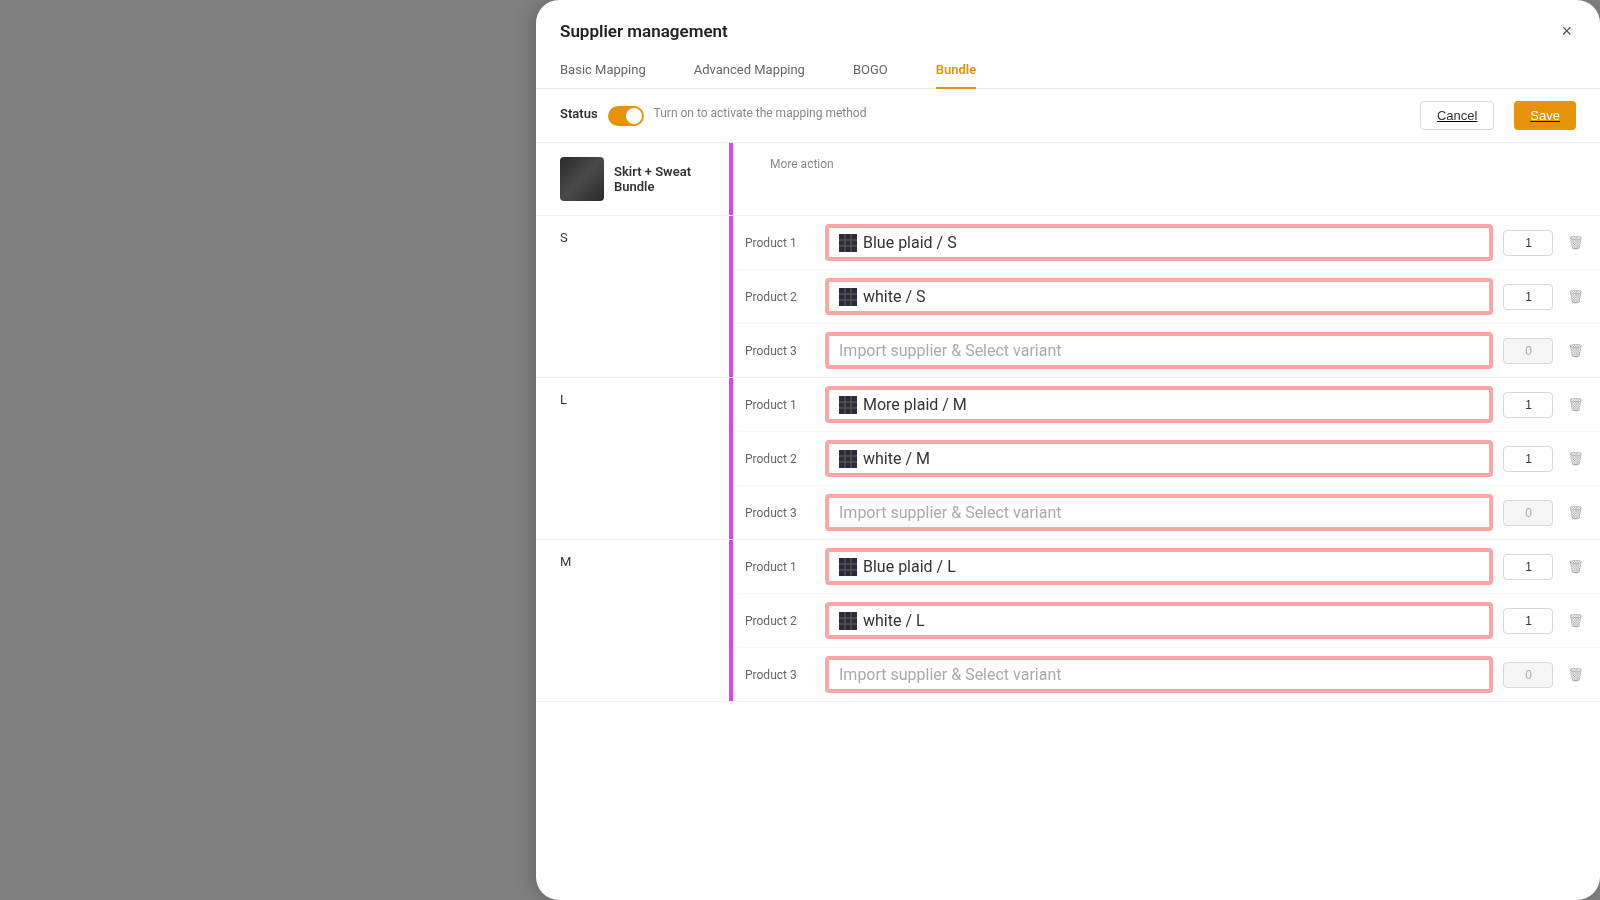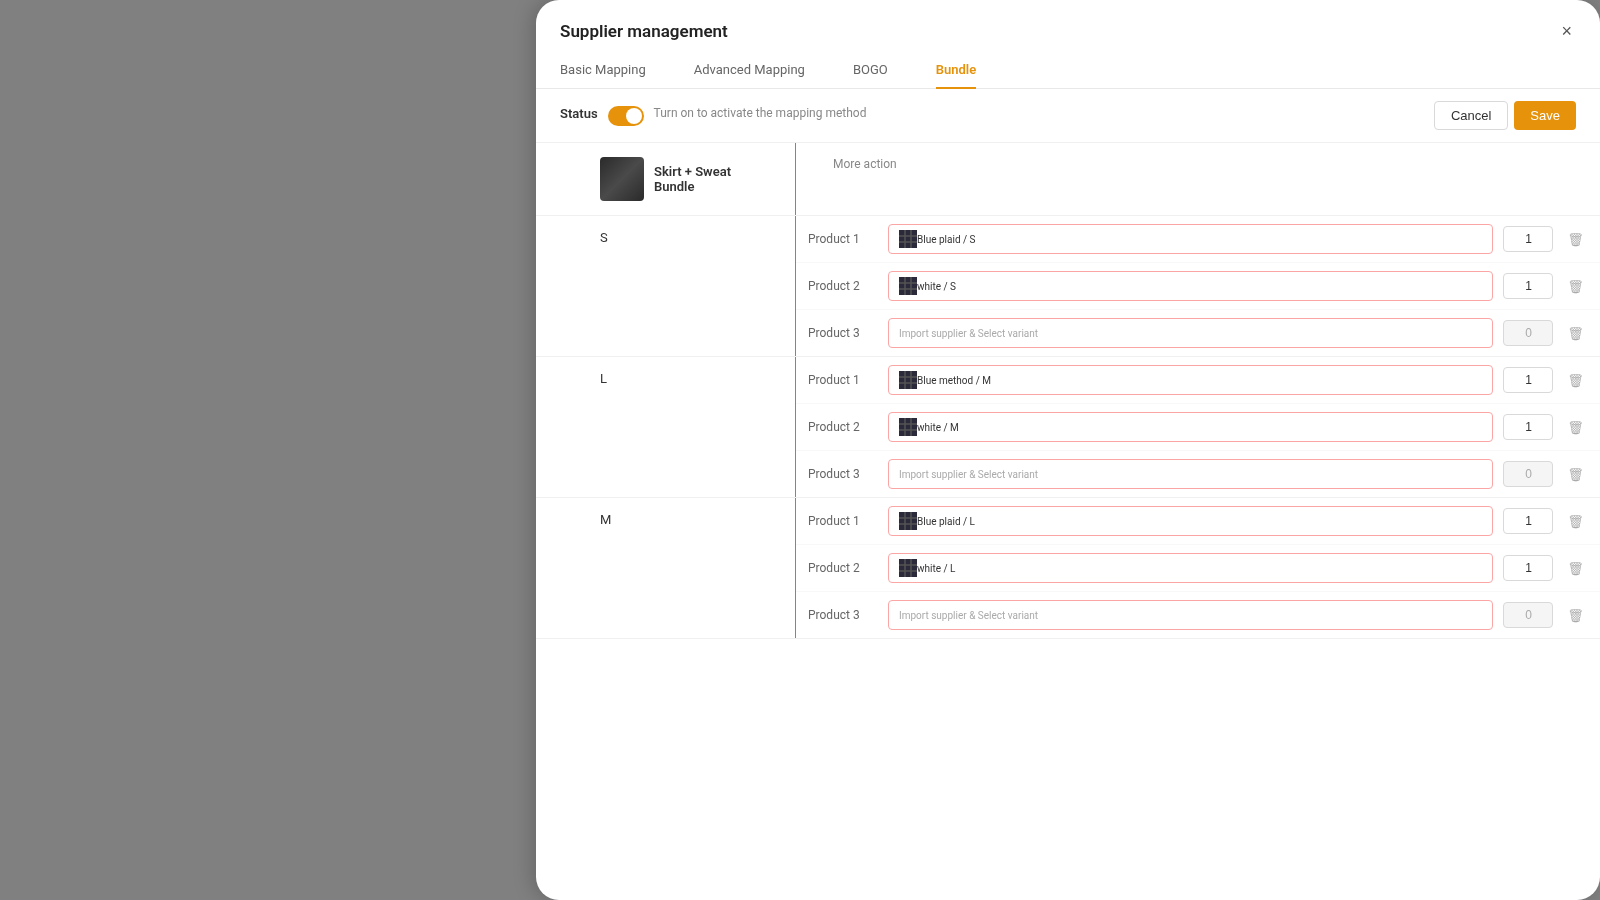--- a/index.html
+++ b/index.html
@@ -99,21 +99,22 @@
       top: 2px;
       left: 18px;
       transition: left 0.2s;
     }
     .status-desc {
       color: #888;
       font-size: 12px;
     }
     .status-actions {
       display: flex;
-      gap: 6px;
+      gap: 20px;
+      text-decoration: underline;
     }
     .btn-cancel {
       padding: 6px 16px;
       border: 1px solid #d9d9d9;
       background: #fff;
       border-radius: 4px;
       cursor: pointer;
       font-size: 13px;
       color: #333;
     }
@@ -164,27 +165,26 @@
       color: #888;
       font-size: 12px;
       cursor: pointer;
       margin-left: 21px;
     }
     .variant-group {
       display: flex;
       border-bottom: 1px solid #f0f0f0;
     }
     .variant-label-col {
-      width: 220px;
+      width: 197px;
       flex-shrink: 0;
       padding: 14px 24px;
-      border-right: 1px solid #d946ef;
-      font-size: 13px;
-      color: #333;
-      margin-left: 40px;
+      border-right: 4px solid #d946ef;
+      font-size: 13px;
+      color: #333;
     }
     .products-col {
       flex: 1;
       display: flex;
       flex-direction: column;
     }
     .product-row {
       display: flex;
       align-items: center;
       padding: 8px 12px;
@@ -195,27 +195,28 @@
       border-bottom: none;
     }
     .prod-label {
       width: 70px;
       flex-shrink: 0;
       color: #666;
       font-size: 12px;
     }
     .variant-select {
       flex: 1;
-      border: 1px solid #fca5a5;
+      border: 4px solid #fca5a5;
       border-radius: 4px;
       padding: 5px 10px;
-      font-size: 10px;
+      font-size: 16px;
       color: #333;
       display: flex;
       align-items: center;
+      gap: 6px;
       background: #fff;
       cursor: pointer;
       min-height: 30px;
     }
     .variant-select.placeholder {
       color: #aaa;
     }
     .variant-thumb {
       width: 18px;
       height: 18px;
@@ -351,21 +352,21 @@
             <div class="product-row">
               <div class="prod-label">Product 1</div>
               <div class="variant-select">
                 <span class="variant-thumb"><svg width="18" height="18" viewBox="0 0 18 18">
                     <rect width="18" height="18" fill="#2a2a3a"></rect>
                     <line x1="0" y1="6" x2="18" y2="6" stroke="#555" stroke-width="1.5"></line>
                     <line x1="0" y1="12" x2="18" y2="12" stroke="#555" stroke-width="1.5"></line>
                     <line x1="6" y1="0" x2="6" y2="18" stroke="#555" stroke-width="1.5"></line>
                     <line x1="12" y1="0" x2="12" y2="18" stroke="#555" stroke-width="1.5"></line>
                   </svg></span>
-                <span>Blue method / M</span>
+                <span>More plaid / M</span>
               </div>
               <input type="text" class="qty-input" value="1" style="">
               <button class="delete-btn" style="font-size: 13px;">🗑</button>
             </div>
             <div class="product-row">
               <div class="prod-label">Product 2</div>
               <div class="variant-select">
                 <span class="variant-thumb"><svg width="18" height="18" viewBox="0 0 18 18">
                     <rect width="18" height="18" fill="#2a2a3a"></rect>
                     <line x1="0" y1="6" x2="18" y2="6" stroke="#555" stroke-width="1.5"></line>

